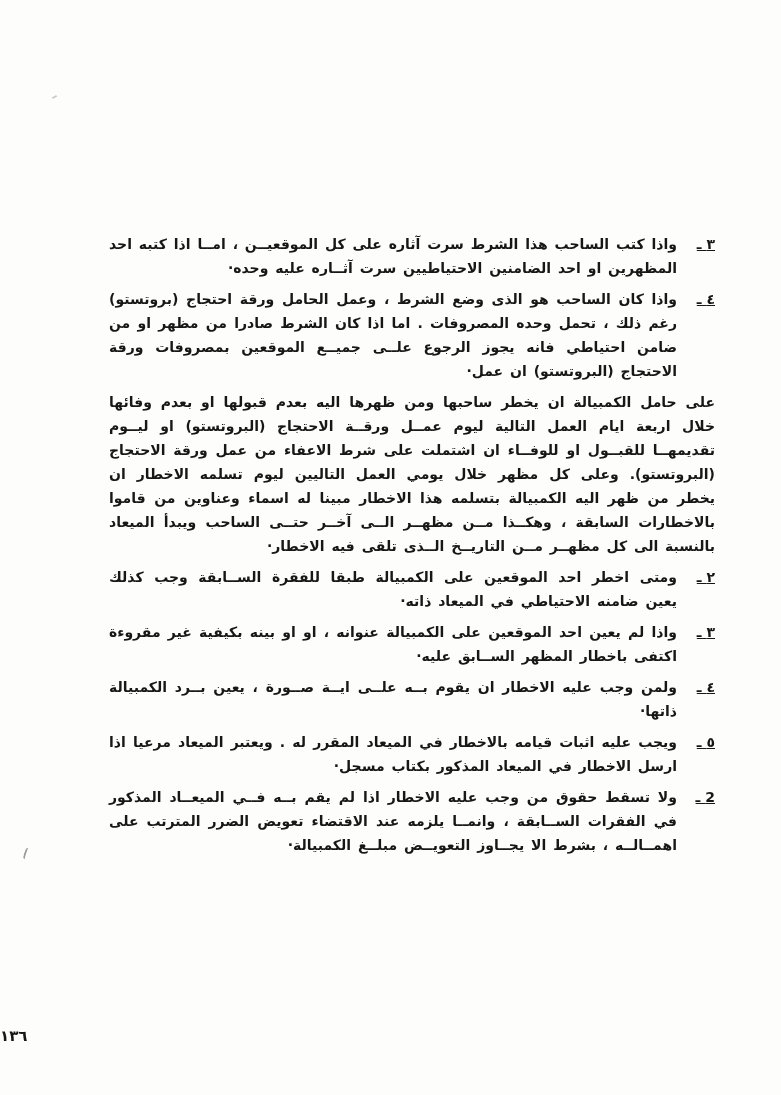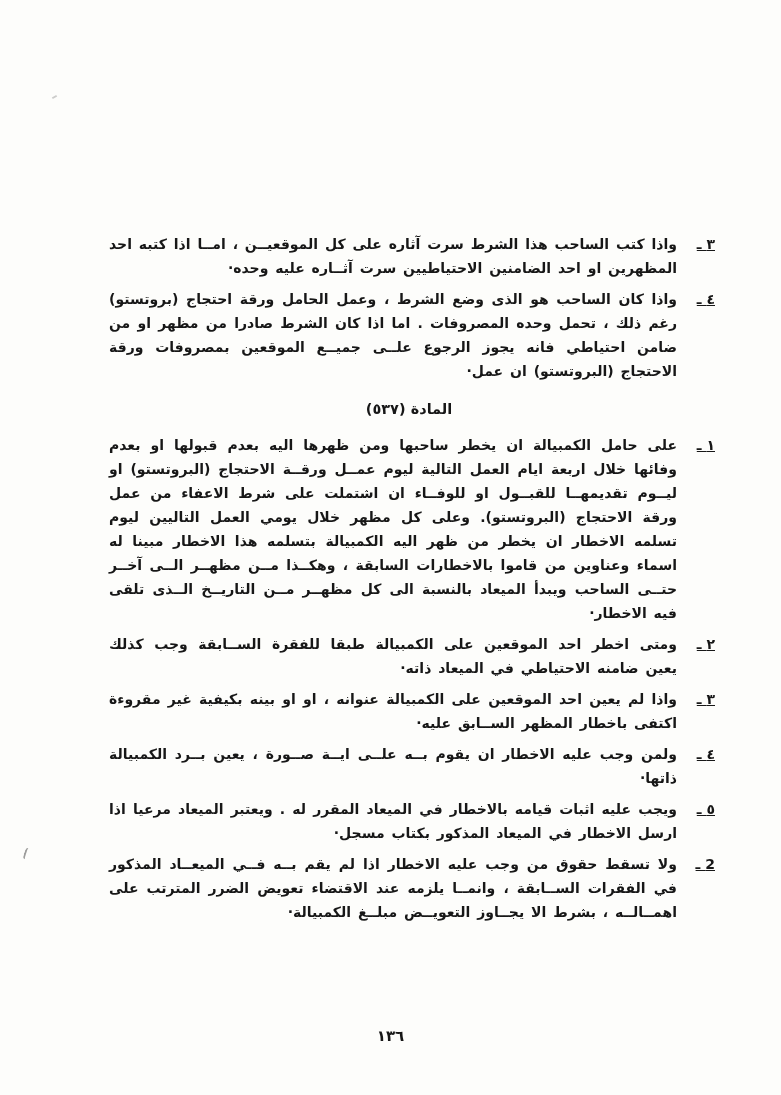--- a/index.html
+++ b/index.html
@@ -48,21 +48,21 @@
     font-size: 14.5px;
     font-weight: bold;
     letter-spacing: 0.5px;
     margin: 14px 0 12px 0;
   }
   .page-number {
     position: absolute;
     bottom: 50px;
     left: 0;
     right: 0;
-    text-align: center;
+    text-align: left;
     font-size: 15px;
     font-weight: bold;
     direction: rtl;
   }
   .artifact-left {
     position: absolute;
     left: 24px;
     top: 848px;
     width: 7px;
     height: 12px;
@@ -92,24 +92,22 @@
 
     <div class="item">
       <span class="num">٣ ـ</span>
       <p class="txt">واذا كتب الساحب هذا الشرط سرت آثاره على كل الموقعيــن ، امــا اذا كتبه احد المظهرين او احد الضامنين الاحتياطيين سرت آثــاره عليه وحده·</p>
     </div>
     <div class="item">
       <span class="num">٤ ـ</span>
       <p class="txt">واذا كان الساحب هو الذى وضع الشرط ، وعمل الحامل ورقة احتجاج (بروتستو) رغم ذلك ، تحمل وحده المصروفات . اما اذا كان الشرط صادرا من مظهر او من ضامن احتياطي فانه يجوز الرجوع علــى جميــع الموقعين بمصروفات ورقة الاحتجاج (البروتستو) ان عمل·</p>
     </div>
 
-    <h2 class="heading">المادة (٥٣٧)</h2>
 
     <div class="item">
-      <span class="num">١ ـ</span>
       <p class="txt">على حامل الكمبيالة ان يخطر ساحبها ومن ظهرها اليه بعدم قبولها او بعدم وفائها خلال اربعة ايام العمل التالية ليوم عمــل ورقــة الاحتجاج (البروتستو) او ليــوم تقديمهــا للقبــول او للوفــاء ان اشتملت على شرط الاعفاء من عمل ورقة الاحتجاج (البروتستو). وعلى كل مظهر خلال يومي العمل التاليين ليوم تسلمه الاخطار ان يخطر من ظهر اليه الكمبيالة بتسلمه هذا الاخطار مبينا له اسماء وعناوين من قاموا بالاخطارات السابقة ، وهكــذا مــن مظهــر الــى آخــر حتــى الساحب ويبدأ الميعاد بالنسبة الى كل مظهــر مــن التاريــخ الــذى تلقى فيه الاخطار·</p>
     </div>
     <div class="item">
       <span class="num">٢ ـ</span>
       <p class="txt">ومتى اخطر احد الموقعين على الكمبيالة طبقا للفقرة الســابقة وجب كذلك يعين ضامنه الاحتياطي في الميعاد ذاته·</p>
     </div>
     <div class="item">
       <span class="num">٣ ـ</span>
       <p class="txt">واذا لم يعين احد الموقعين على الكمبيالة عنوانه ، او او بينه بكيفية غير مقروءة اكتفى باخطار المظهر الســابق عليه·</p>
     </div>

